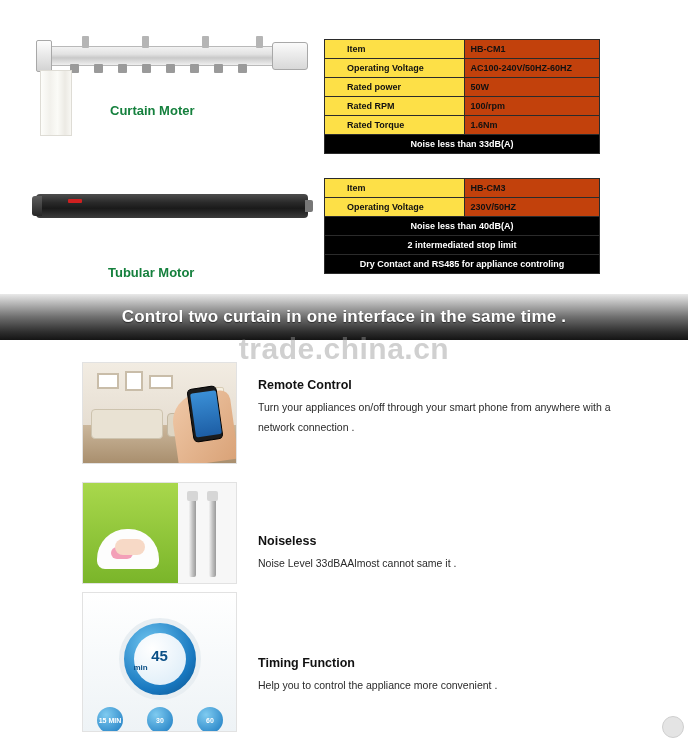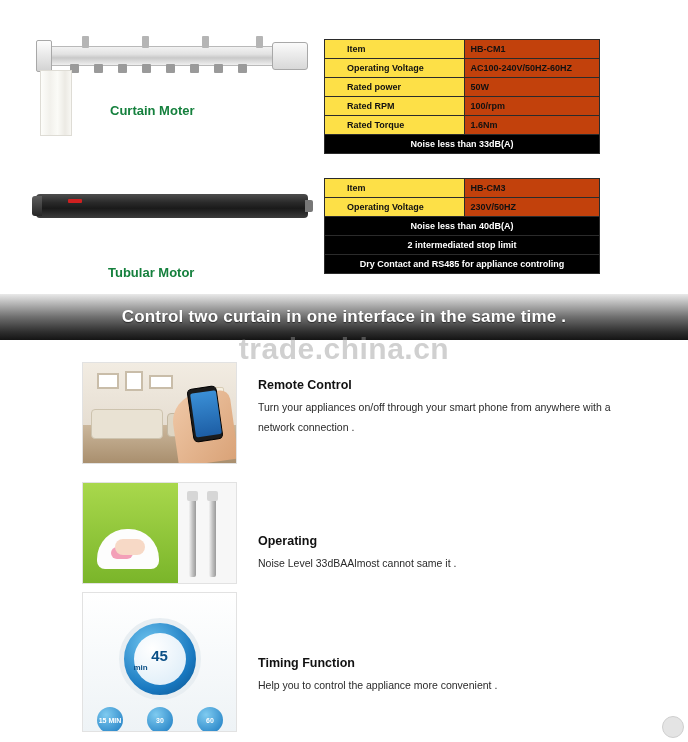--- a/index.html
+++ b/index.html
@@ -377,21 +377,21 @@
           <div class="babydress"></div>
           <div class="baby"></div>
           <div class="whitepanel"></div>
           <div class="rod" style="left:106px;"></div>
           <div class="rodtop" style="left:104px; top:8px;"></div>
           <div class="rod" style="left:126px;"></div>
           <div class="rodtop" style="left:124px; top:8px;"></div>
         </div>
       </div>
       <div class="feature-text" style="top:52px;">
-        <p class="feature-title">Operating</p>
+        <p class="feature-title">Noiseless</p>
         <p class="feature-desc">Noise Level 33dBAAlmost cannot same it .</p>
       </div>
     </div>
 
     <div class="feature" style="top:252px; height:140px;">
       <div class="feature-thumb" style="height:140px;">
         <div class="th3">
           <div class="dial">
             <div class="dialface">
               <div class="num">45</div>

